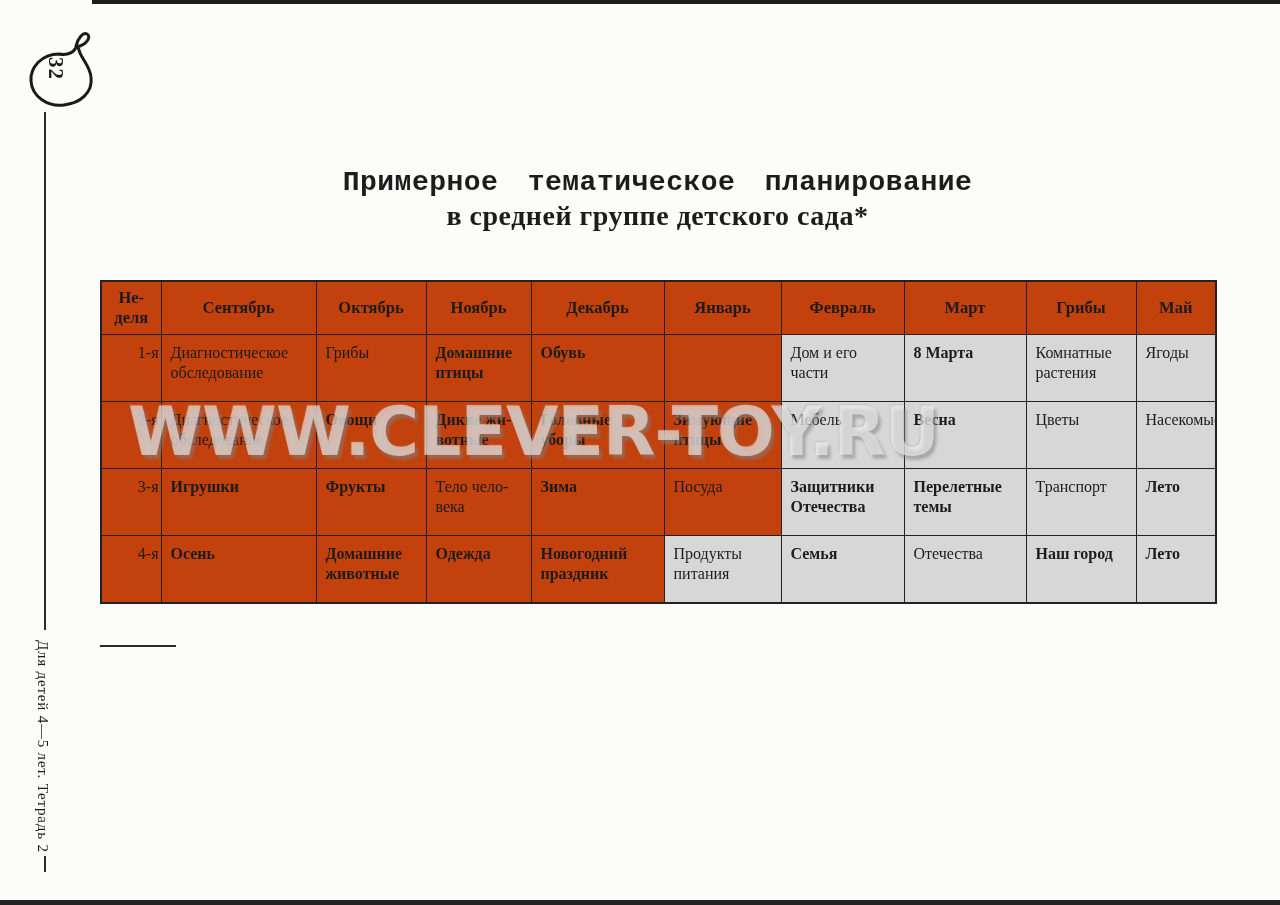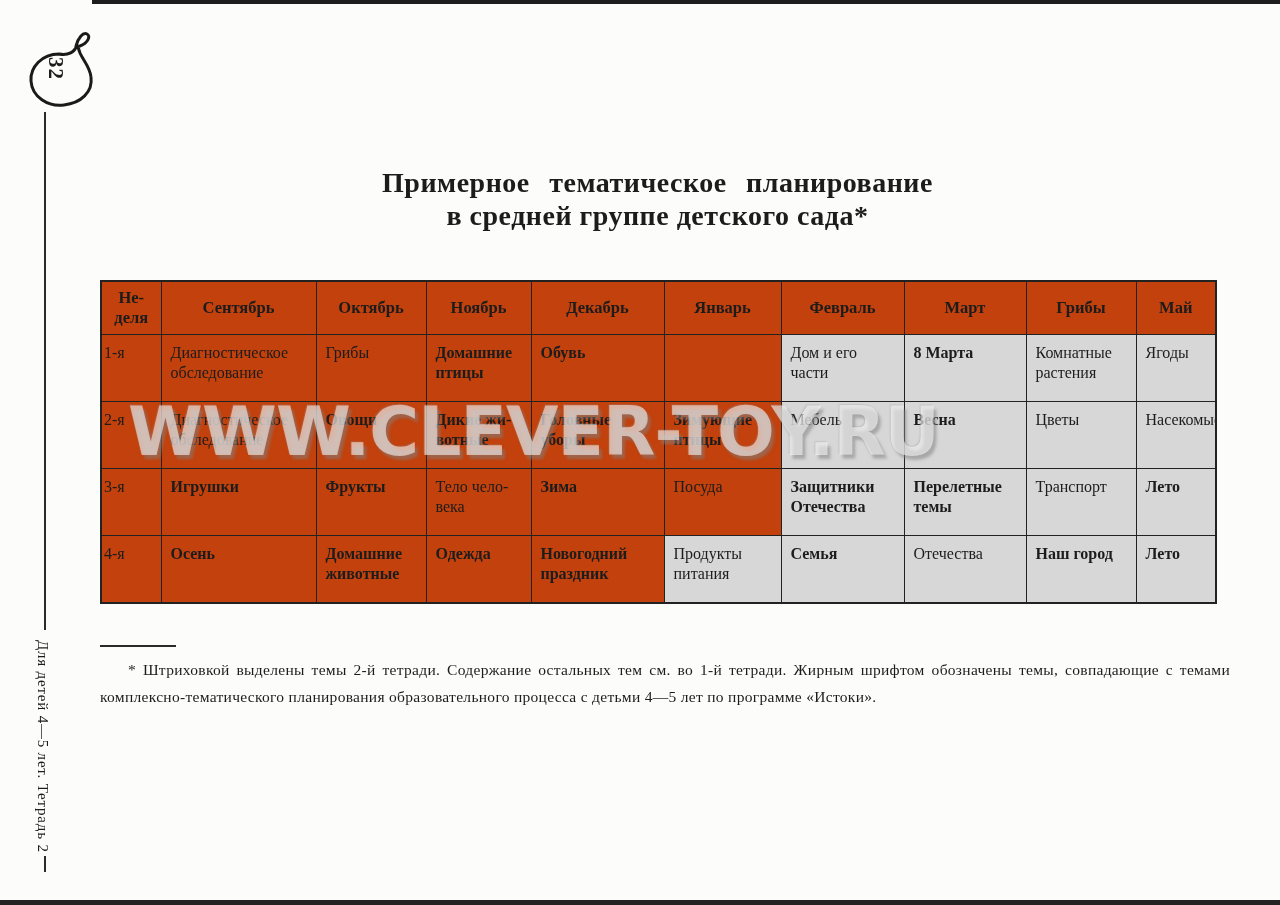--- a/index.html
+++ b/index.html
@@ -23,33 +23,33 @@
   
   .spine-rule{position:absolute;left:44px;top:112px;width:2px;height:518px;background:#2a2a2a;}
   .spine-caption{position:absolute;left:34px;top:640px;height:222px;
     writing-mode:vertical-rl;text-orientation:sideways;
     font-size:15px;letter-spacing:0.8px;white-space:nowrap;}
   .spine-rule-bottom{position:absolute;left:44px;top:856px;width:2px;height:16px;background:#2a2a2a;}
 
   
   .title{position:absolute;left:100px;top:166px;width:1115px;text-align:center;
     font-weight:bold;font-size:28px;line-height:33px;}
-  .title .line1{word-spacing:12px;letter-spacing:0.5px;}
+  .title .line1{word-spacing:12px;letter-spacing:0.5px;font-family:Liberation Mono, monospace;}
   .title .line2{letter-spacing:0.5px;}
 
   
   .plan-table{position:absolute;left:100px;top:280px;border-collapse:collapse;
     table-layout:fixed;width:1115px;background:#c2410c;}
   .plan-table th,.plan-table td{border:1px solid #222;vertical-align:top;
     font-size:16px;line-height:20px;white-space:pre-line;overflow:hidden;}
   .plan-table{border:2px solid #222;}
   .plan-table th{font-weight:bold;text-align:center;vertical-align:middle;
     padding:4px 2px;height:44px;font-size:16.5px;}
   .plan-table td{padding:8px 4px 6px 9px;height:52px;}
-  .plan-table td.week{text-align:left;padding-left:2px;padding-right:2px;}
+  .plan-table td.week{text-align:right;padding-left:2px;padding-right:2px;}
   .plan-table td.bold{font-weight:bold;}
   .plan-table td.shaded{background:var(--shade);}
 
   
   .watermark{position:absolute;left:128px;top:392px;width:1070px;
     font-family:"DejaVu Sans",sans-serif;font-weight:bold;font-size:68px;
     letter-spacing:-1px;white-space:nowrap;color:rgba(255,255,255,0.55);
     text-shadow:3px 4px 3px rgba(130,130,130,0.55),-1px -1px 1px rgba(150,150,150,0.30);
     pointer-events:none;z-index:5;}
 
@@ -177,15 +177,14 @@
           <td class="shaded">Отечества</td>
           <td class="bold shaded">Наш город</td>
           <td class="bold shaded">Лето</td>
         </tr>
       </tbody>
   </table>
 
   <div class="watermark">WWW.CLEVER-TOY.RU</div>
 
   <div class="footnote-rule"></div>
-  <div class="footnote">* Штриховкой выделены темы 2-й тетради. Содержание остальных тем см. во 1-й тетради. Жирным шрифтом обозначены темы, совпадающие с темами комплексно-тематического планирования образовательного процесса с детьми 4—5 лет по программе «Истоки».</div>
 
 </div>
 
 </body></html>

